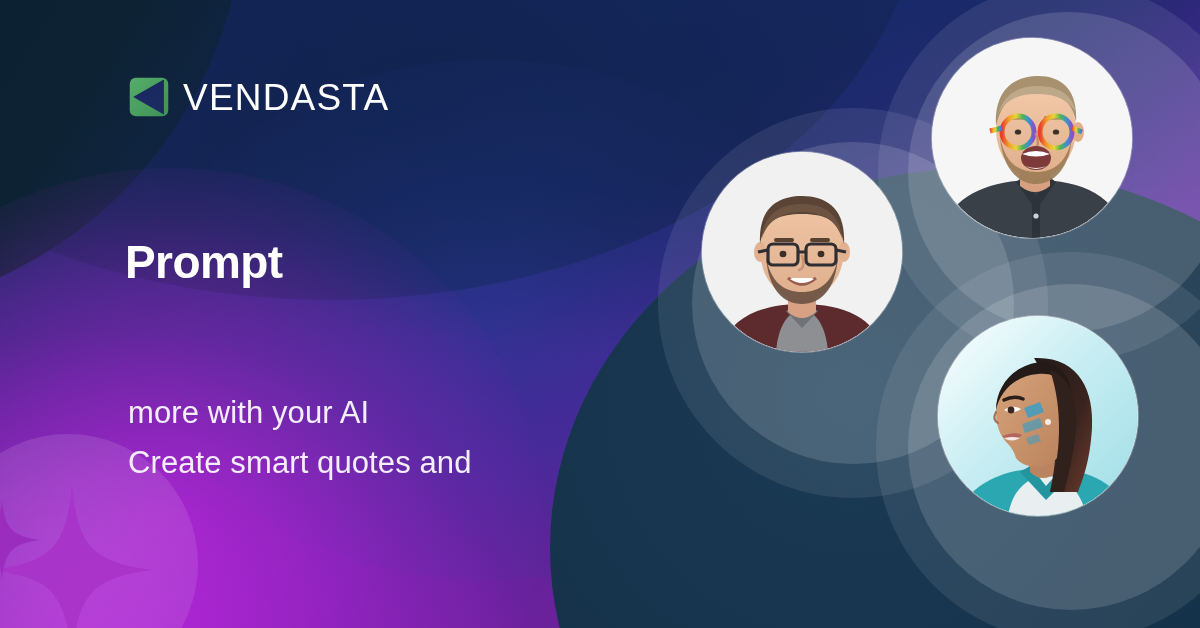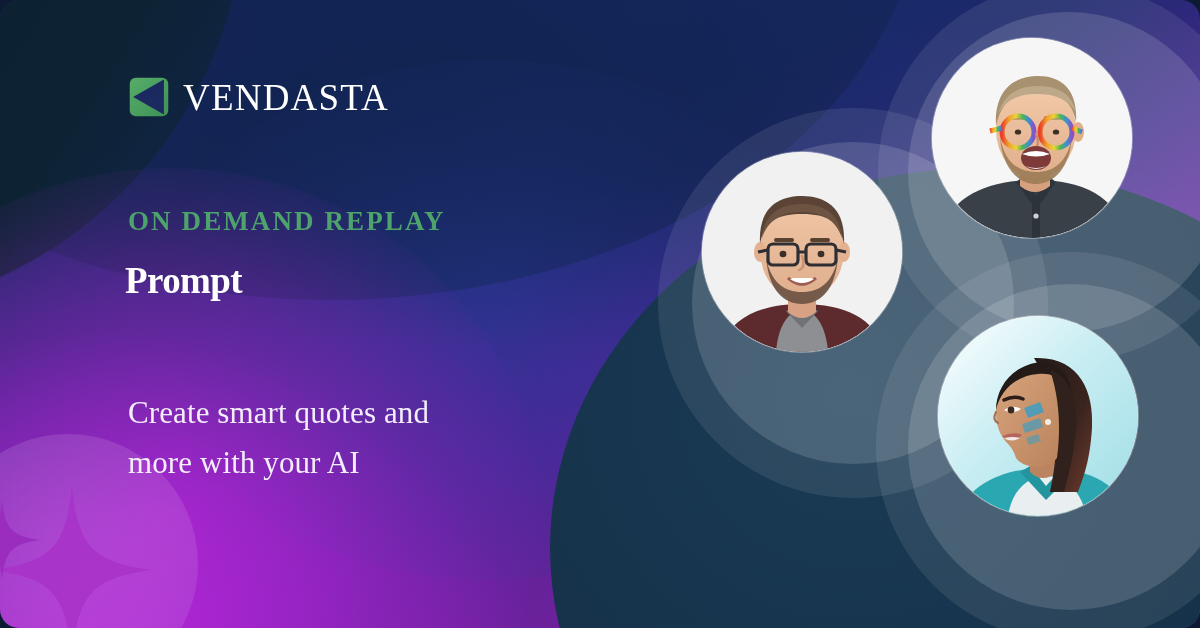--- a/index.html
+++ b/index.html
@@ -1,27 +1,26 @@
 <!DOCTYPE html>
 <html><head>
 <meta charset="utf-8">
 <title>Vendasta On Demand Replay Banner</title>
 <style>
   * { margin:0; padding:0; box-sizing:border-box; }
   html,body { width:1200px; height:628px; overflow:hidden; background:#0c1b33; }
 
   .banner{
     position:relative; width:1200px; height:628px; overflow:hidden;
-    font-family:Liberation Serif, serif;
+    font-family:Liberation Sans, sans-serif;
     background:
       radial-gradient(ellipse 780px 620px at 8% 108%,  rgba(186,36,220,0.95) 0%, rgba(152,34,196,0.72) 30%, rgba(104,36,160,0.32) 56%, rgba(60,34,120,0.0) 76%),
       radial-gradient(ellipse 760px 700px at 92% 78%,  rgba(92,64,196,0.60) 0%, rgba(60,52,150,0.30) 46%, rgba(30,40,90,0.0) 74%),
       radial-gradient(ellipse 900px 520px at 52% -12%, rgba(24,44,110,1) 0%, rgba(22,40,100,0.85) 48%, rgba(20,34,84,0.0) 82%),
       linear-gradient(152deg, #16285e 0%, #1b2a66 22%, #2b2a7a 40%, #4b2594 58%, #6d2099 72%, #7a1fa0 84%, #5c2a8e 100%);
-    border-radius: 19px;
   }
 
   
   .bg-wedge-tl{
     position:absolute; left:-120px; top:-180px; width:420px; height:420px;
     background:linear-gradient(140deg,#0b1f2e 0%, #0d2334 55%, rgba(14,36,52,0) 100%);
     transform:rotate(-18deg); border-radius:0 0 100% 0;
   }
   .bg-swoop-top{
     position:absolute; left:-260px; top:-520px; width:1180px; height:820px;
@@ -62,22 +61,22 @@
     white-space:nowrap;
   }
 
   .eyebrow{
     position:absolute; top:206px; left:0;
     color:#4ea26c; font-size:27px; font-weight:700; letter-spacing:2.1px;
     text-transform:uppercase; white-space:nowrap;
   }
 
   .headline{
-    position:absolute; top:261px; left:-3px;
-    color:#ffffff; font-size:37px; font-weight:700; line-height:1.08;
+    position:absolute; top:238px; left:-3px;
+    color:#ffffff; font-size:46px; font-weight:700; line-height:1.08;
     letter-spacing:-0.6px; width:600px;
   }
   .headline-line{ display:block; white-space:nowrap; }
 
   .subhead{
     position:absolute; top:388px; left:0;
     color:#f4eefb; font-size:31px; font-weight:400; line-height:1.62;
     letter-spacing:0.1px; width:470px;
   }
   .subhead-line{ display:block; white-space:nowrap; }
@@ -132,29 +131,28 @@
         </defs>
         <rect x="2" y="2" width="44" height="44" rx="7" fill="url(#lgA)"></rect>
 
         <path d="M41 4 L41 44 L6 24 Z" fill="#1b2a60"></path>
         <path d="M41 4 L41 24 L6 24 Z" fill="#1b2a60" opacity="0.35"></path>
         <path d="M6 24 L41 44 L12 46 Z" fill="url(#lgB)" opacity="0.0"></path>
       </svg>
       <span class="logo-word">VENDASTA</span>
     </div>
 
-    <div class="eyebrow">ON DEMAND REPLAY</div>
 
     <h1 class="headline">
       <span class="headline-line">Prompt</span>
     </h1>
 
     <p class="subhead">
+      <span class="subhead-line">more with your AI</span>
       <span class="subhead-line">Create smart quotes and</span>
-      <span class="subhead-line">more with your AI</span>
     </p>
   </div>
 
   <div class="portraits">
 
     <div class="halo halo-outer" style="left:18px;  top:108px; width:390px; height:390px;"></div>
     <div class="halo halo-inner" style="left:52px;  top:142px; width:322px; height:322px;"></div>
 
     <div class="halo halo-outer" style="left:238px; top:-18px; width:380px; height:380px;"></div>
     <div class="halo halo-inner" style="left:268px; top:12px;  width:320px; height:320px;"></div>

